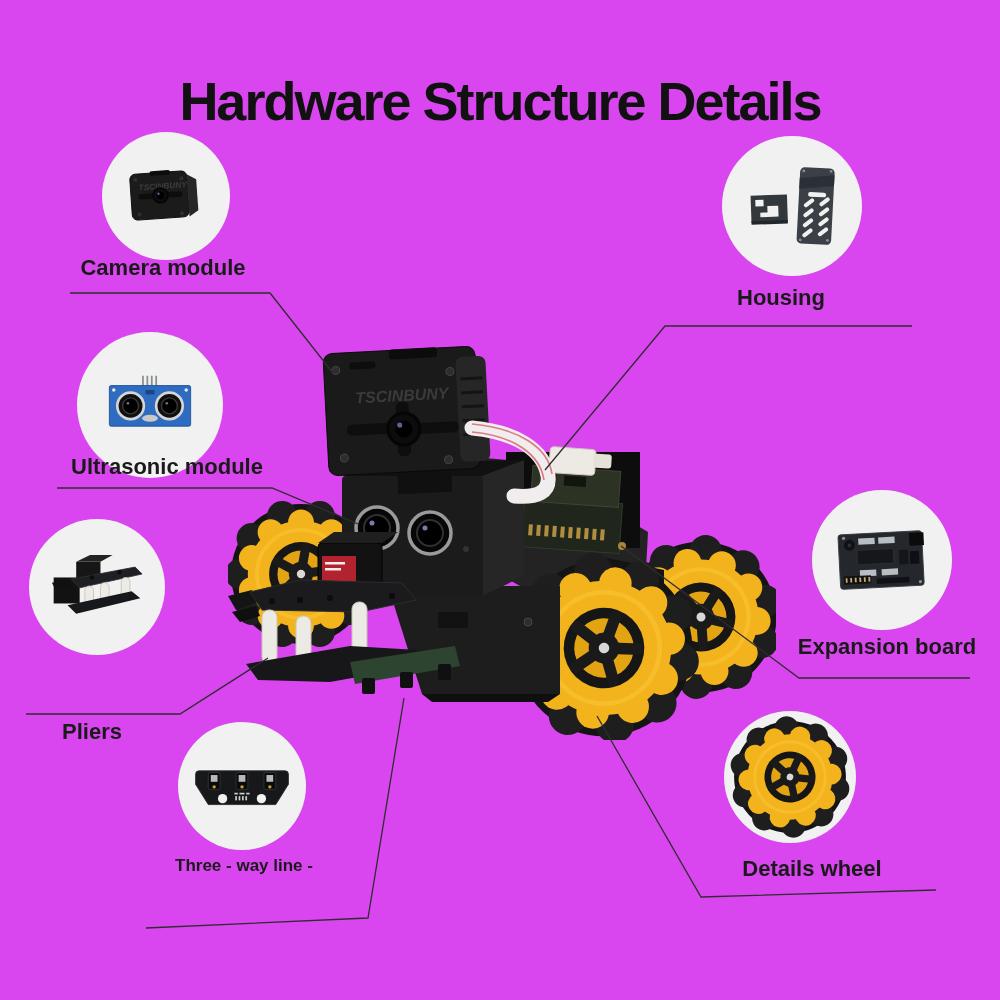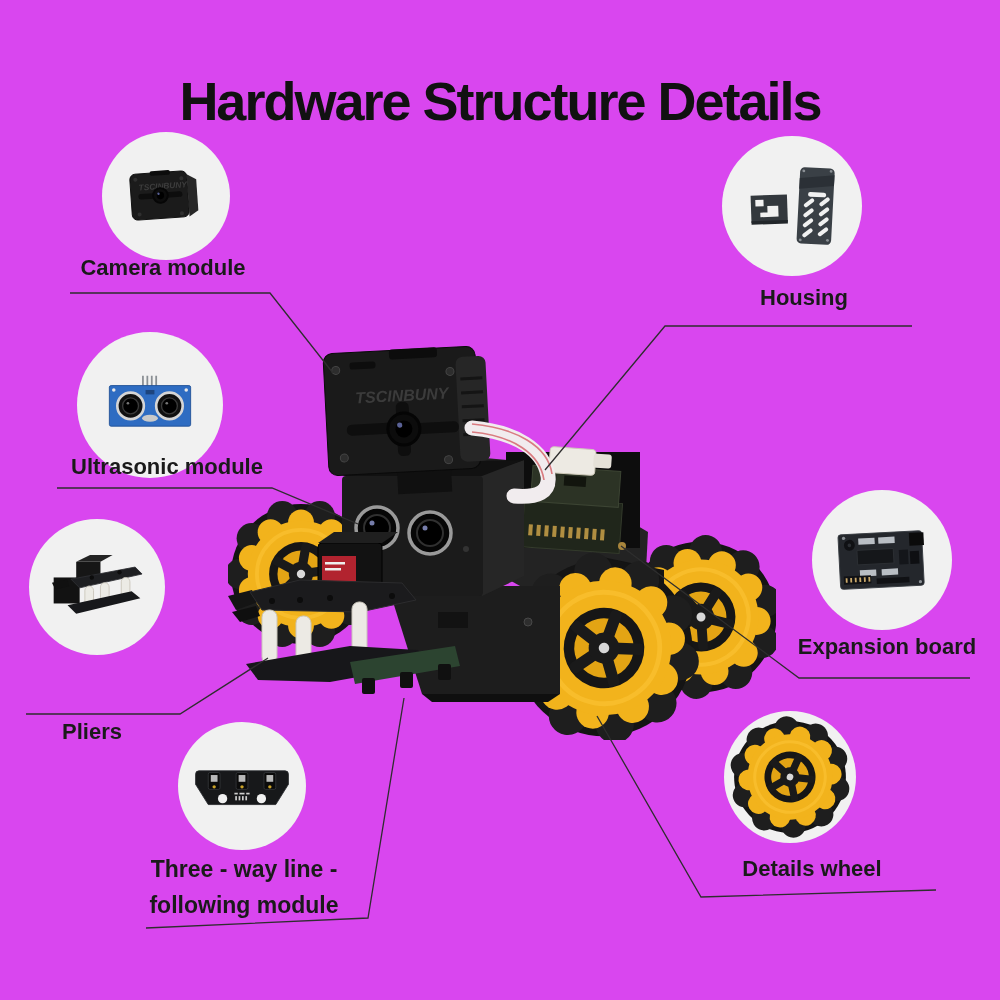--- a/index.html
+++ b/index.html
@@ -365,21 +365,20 @@
           <rect x="61" y="44" width="2" height="5"></rect>
         <rect x="65" y="44" width="2" height="5"></rect>
           <rect x="69" y="44" width="2" height="5"></rect>
       </g>
       <circle cx="42" cy="47" r="5.5" fill="#f1f1f1"></circle>
       <circle cx="88" cy="47" r="5.5" fill="#f1f1f1"></circle>
     </svg>
   </div>
 
   <div class="label" style="left:163px;top:255px;text-align:right;">Camera module</div>
-  <div class="label" style="left:804px;top:285px;">Housing</div>
+  <div class="label" style="left:781px;top:285px;">Housing</div>
   <div class="label" style="left:167px;top:454px;">Ultrasonic module</div>
   <div class="label" style="left:887px;top:634px;">Expansion board</div>
   <div class="label" style="left:92px;top:675px;margin-top:44px;">Pliers</div>
   <div class="label" style="left:812px;top:856px;">Details wheel</div>
-  <div class="label" style="left:244px;top:856px;font-size:23px;text-align:right;">Three - way line -</div>
-  <div class="label" style="left:244px;top:892px;font-size:23px;">following module</div>
+  <div class="label" style="left:244px;top:856px;font-size:17px;text-align:right;">Three - way line -</div>
 
 </div>
 
 </body></html>

